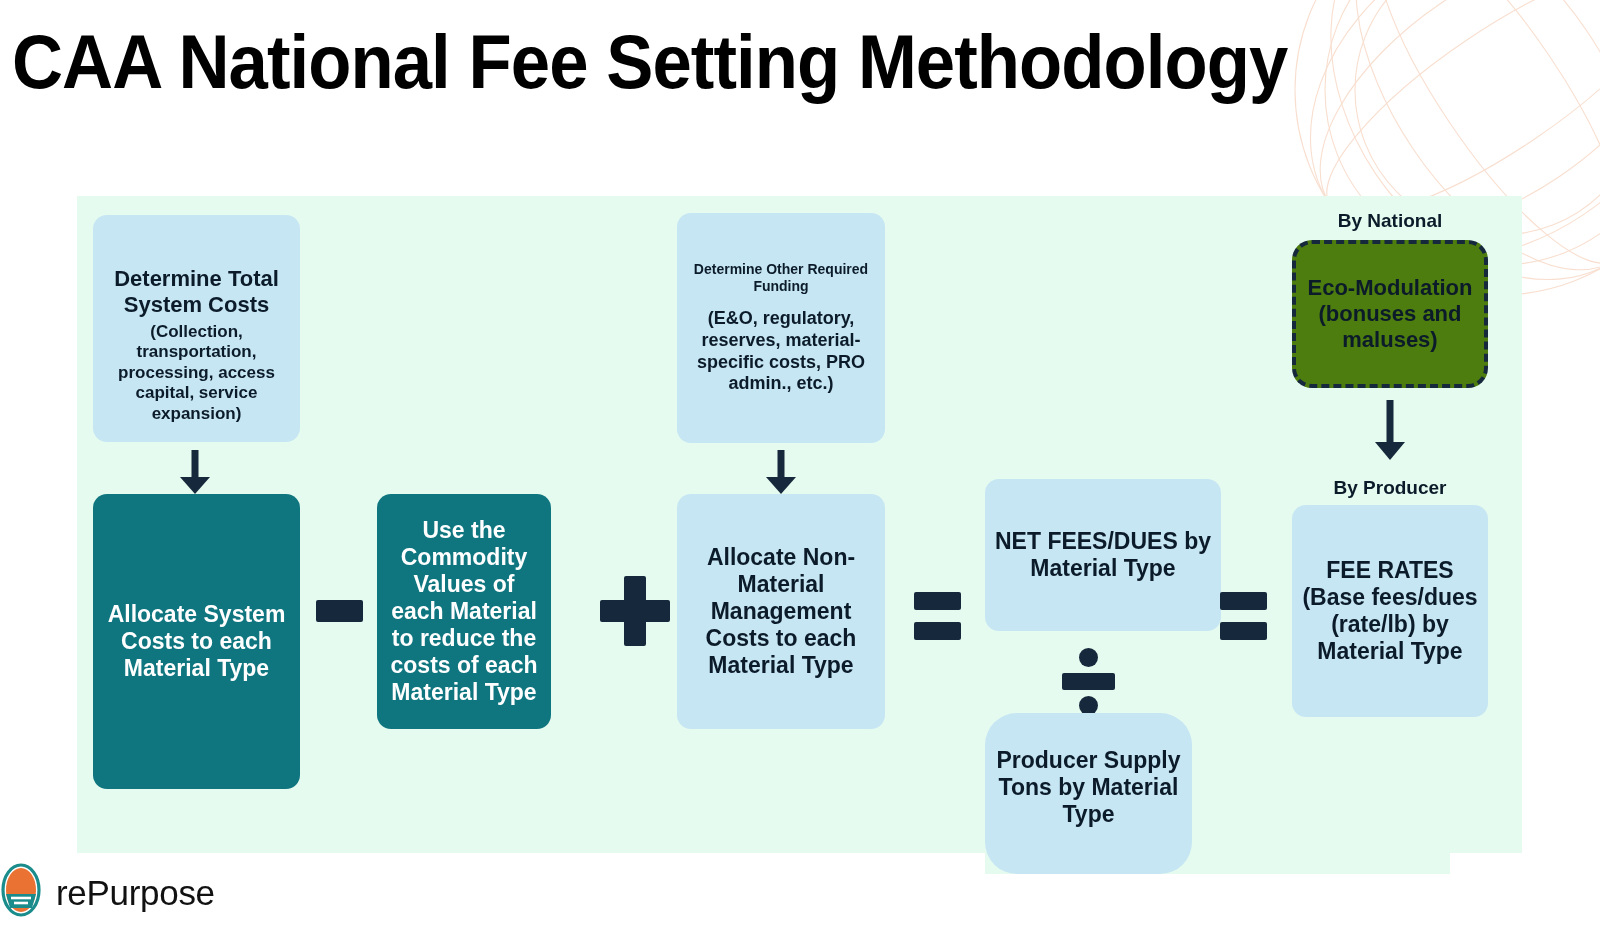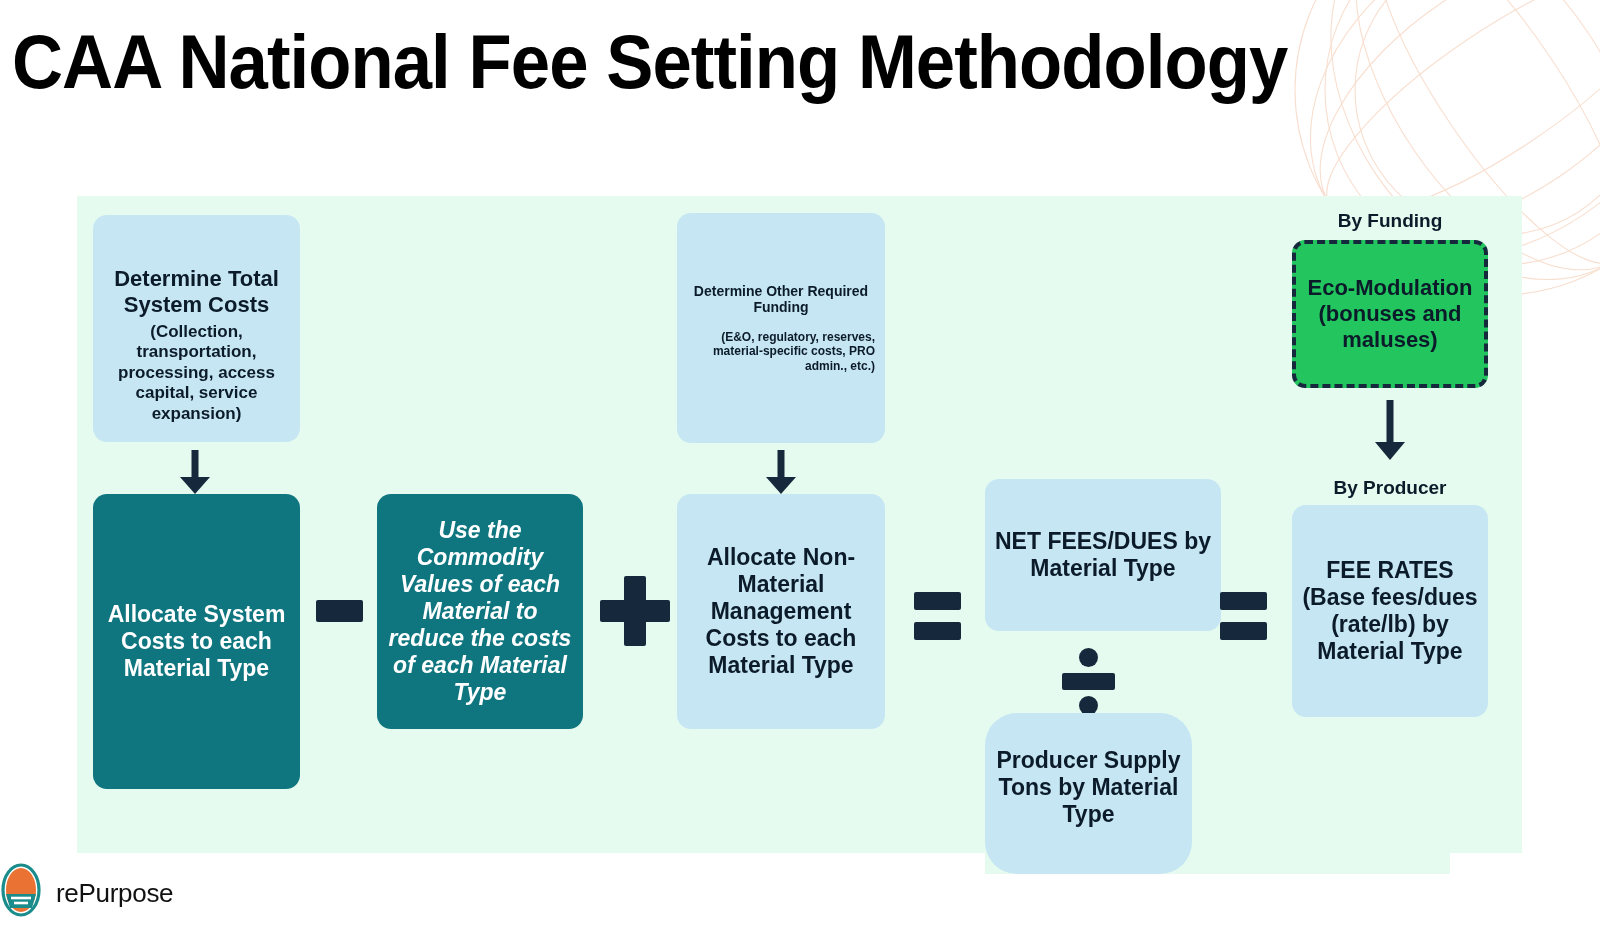--- a/index.html
+++ b/index.html
@@ -81,23 +81,23 @@
   }
   .box .sub {
     font-weight: bold;
     color: #0c1b2a;
     line-height: 1.20;
   }
   .box.blue  { background: #c6e6f3; }
   .box.teal  { background: #0f7680; }
   .box.teal .hd { color: #ffffff; }
   .box.amber {
-    background: #22c55e;
+    background: #4d7c0f;
     border: 4px dashed #16293c;
-    border-radius: 13px;
+    border-radius: 20px;
   }
 
   
   .col-label {
     position: absolute;
     text-align: center;
     font-weight: bold;
     font-size: 19px;
     color: #0c1b2a;
     line-height: 1.1;
@@ -164,21 +164,21 @@
   
   .logo-wrap {
     position: absolute;
     left: 0px;
     top: 862px;
     display: flex;
     align-items: center;
     gap: 10px;
   }
   .logo-text {
-    font-size: 26px;
+    font-size: 35px;
     color: #111111;
     letter-spacing: -0.3px;
     font-family: "Liberation Sans", sans-serif;
   }
 </style>
 </head>
 <body>
 
 <svg class="globe-deco" viewBox="0 0 420 420" xmlns="http://www.w3.org/2000/svg">
   <g fill="none" stroke="#f3c4a8" stroke-width="1.1">
@@ -208,32 +208,32 @@
   <path d="M18 0 L18 30" stroke="#16293c" stroke-width="7" fill="none"></path>
   <path d="M3 27 L18 44 L33 27 Z" fill="#16293c"></path>
 </svg>
 
 <div class="box teal" style="left:93px; top:494px; width:207px; height:295px;">
   <div class="hd" style="font-size:23px;">Allocate System Costs to each Material Type</div>
 </div>
 
 <div class="op op-minus" style="left:316px; top:600px;"></div>
 
-<div class="box teal" style="left:377px; top:494px; width:206px; height:235px;font-style:italic;">
+<div class="box teal" style="left:377px; top:494px; width:174px; height:235px;">
   <div class="hd" style="font-size:23px;">Use the Commodity Values of each Material to reduce the costs of each Material Type</div>
 </div>
 
 <div class="op" style="left:600px; top:576px; width:70px; height:70px;">
   <div class="op-plus-v"></div>
   <div class="op-plus-h"></div>
 </div>
 
 <div class="box blue" style="left:677px; top:213px; width:208px; height:230px;">
   <div class="hd" style="font-size:14px;">Determine Other Required Funding</div>
-  <div class="sub" style="font-size:12px; margin-top:14px;text-align:right;">(E&amp;O, regulatory, reserves, material-specific costs, PRO admin., etc.)</div>
+  <div class="sub" style="font-size:18px; margin-top:14px;">(E&amp;O, regulatory, reserves, material-specific costs, PRO admin., etc.)</div>
 </div>
 
 <svg class="arrow" style="left:763px; top:450px;" width="36" height="44" viewBox="0 0 36 44">
   <path d="M18 0 L18 30" stroke="#16293c" stroke-width="7" fill="none"></path>
   <path d="M3 27 L18 44 L33 27 Z" fill="#16293c"></path>
 </svg>
 
 <div class="box blue" style="left:677px; top:494px; width:208px; height:235px;">
   <div class="hd" style="font-size:23px;">Allocate Non-Material Management Costs to each Material Type</div>
 </div>
@@ -255,21 +255,21 @@
 
 <div class="box blue" style="left:985px; top:713px; width:207px; height:161px; border-bottom-left-radius:0; border-bottom-right-radius:0;border-radius:32px;">
   <div class="hd" style="font-size:23px; margin-top:-12px;">Producer Supply Tons by Material Type</div>
 </div>
 
 <div class="op" style="left:1220px; top:592px; width:47px; height:50px;">
   <div class="op-eq-bar" style="top:0;"></div>
   <div class="op-eq-bar" style="top:30px;"></div>
 </div>
 
-<div class="col-label" style="left:1292px; top:211px; width:196px;">By Funding</div>
+<div class="col-label" style="left:1292px; top:211px; width:196px;">By National</div>
 
 <div class="box amber" style="left:1292px; top:240px; width:196px; height:148px;">
   <div class="hd" style="font-size:22px;">Eco-Modulation (bonuses and maluses)</div>
 </div>
 
 <svg class="arrow" style="left:1372px; top:400px;" width="36" height="60" viewBox="0 0 36 60">
   <path d="M18 0 L18 44" stroke="#16293c" stroke-width="7" fill="none"></path>
   <path d="M3 42 L18 60 L33 42 Z" fill="#16293c"></path>
 </svg>
 

